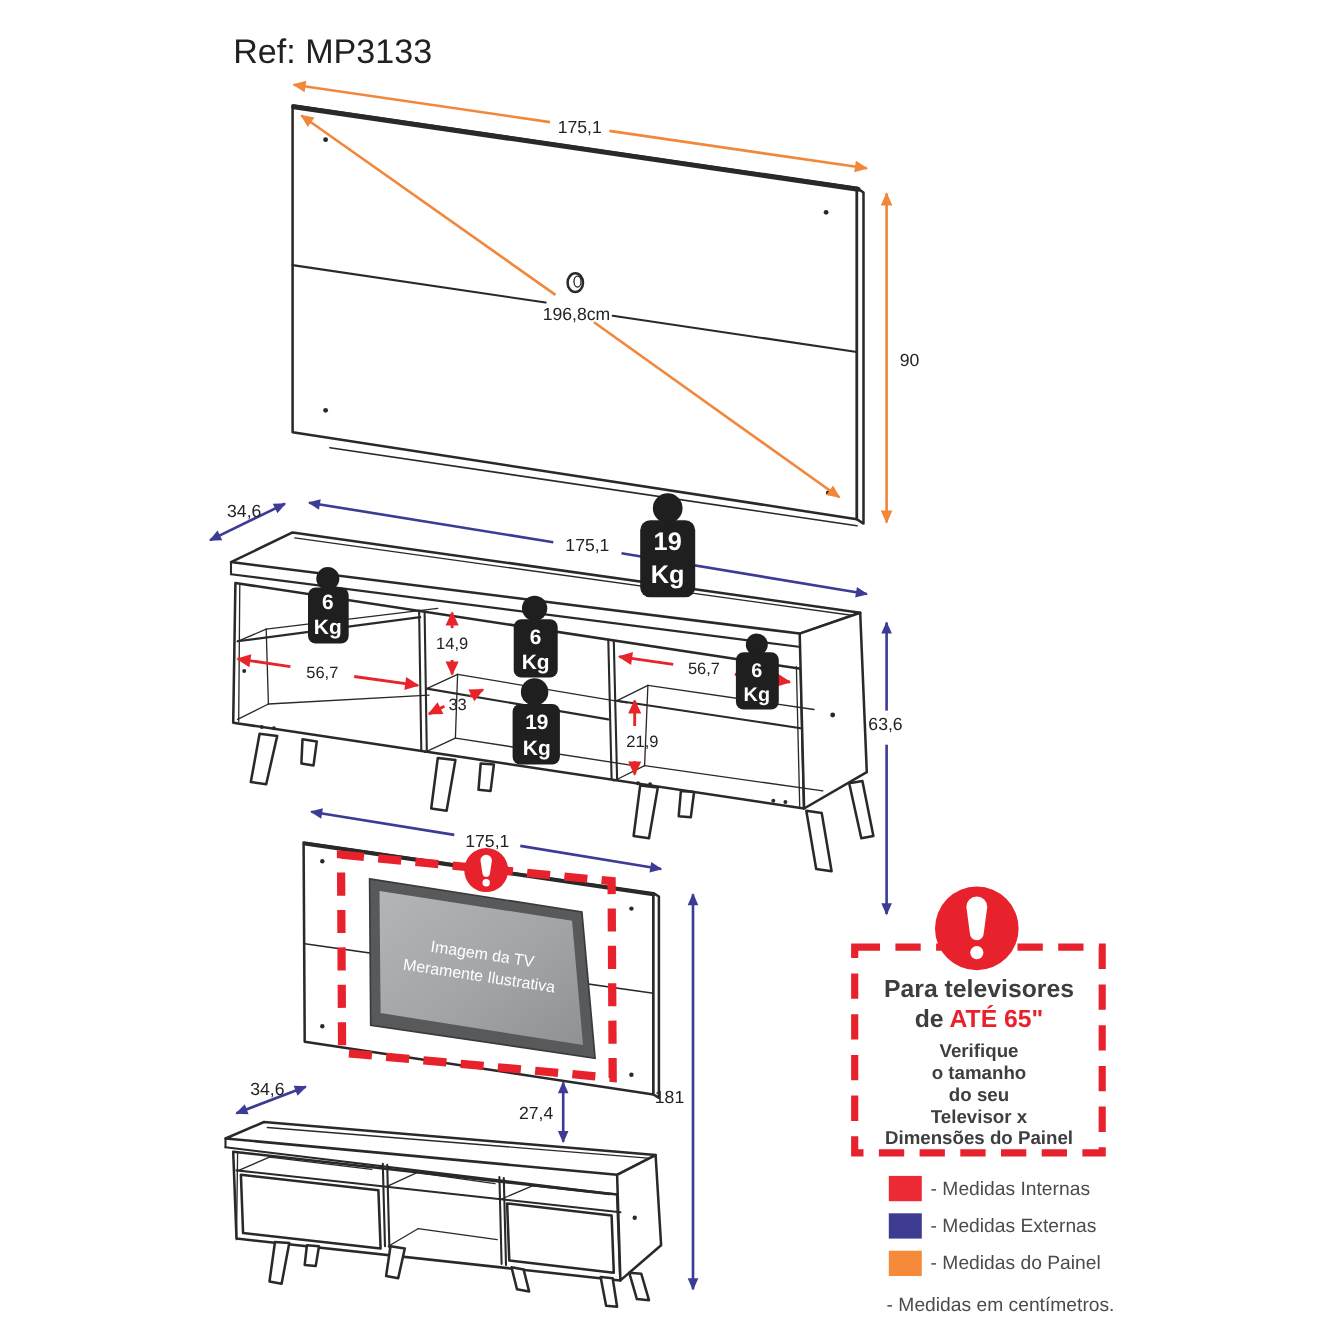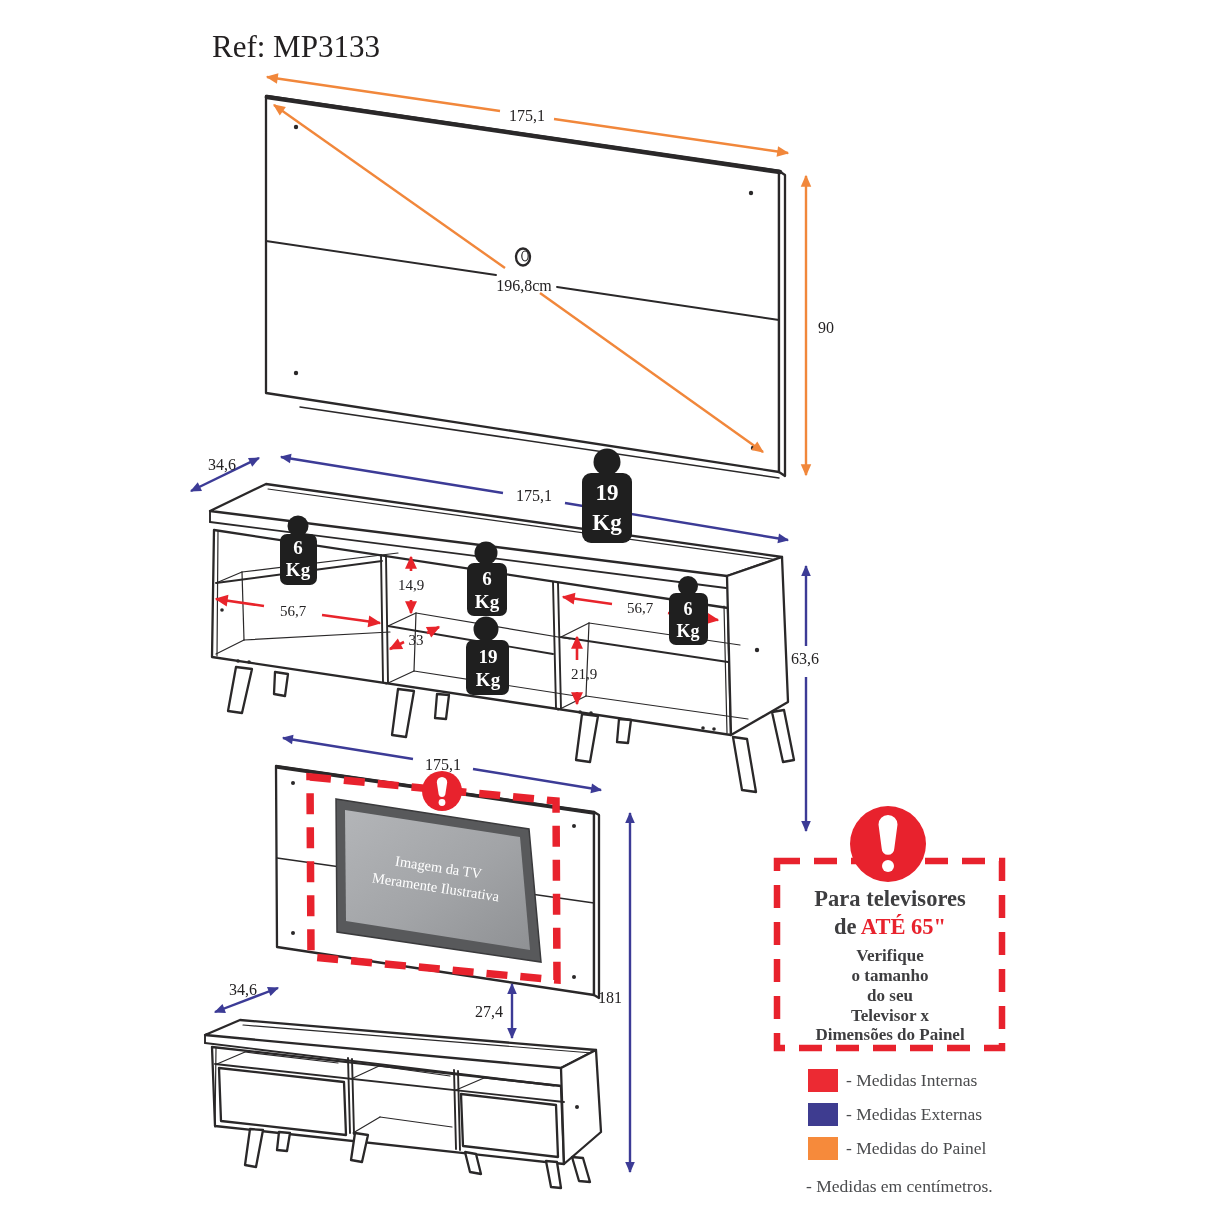--- a/index.html
+++ b/index.html
@@ -1,17 +1,17 @@
 <!DOCTYPE html>
 <html style="--c-internal: #E8242B; --c-external: #3C3B96; --c-panel: #F1873B; --c-warning: #E8222D; --c-line: #2A2829; --c-badge: #1F1F1F;"><head>
 <meta charset="utf-8">
 <style>
   html,body{margin:0;padding:0;background:#ffffff;}
   #canvas{position:relative;width:1214px;height:1214px;background:#ffffff;overflow:hidden;
-          font-family:Liberation Serif, serif;}
+          font-family:Liberation Sans, sans-serif;}
   svg{display:block;}
   
   .ln{stroke:var(--c-line,#2A2829);fill:none;stroke-linejoin:round;stroke-linecap:round;}
   .w25{stroke-width:2.3;} .w2{stroke-width:1.9;} .w15{stroke-width:1.5;} .w12{stroke-width:1.2;}
   .thick{stroke-width:4.6;}
   .face{fill:#ffffff;stroke:var(--c-line,#2A2829);stroke-width:2.3;stroke-linejoin:round;}
   .dot{fill:var(--c-line,#2A2829);stroke:none;}
   
   .arr-o{stroke:var(--c-panel,#F1873B);stroke-width:2.4;fill:none;}
   .arr-b{stroke:var(--c-external,#3C3B96);stroke-width:2.4;fill:none;}

